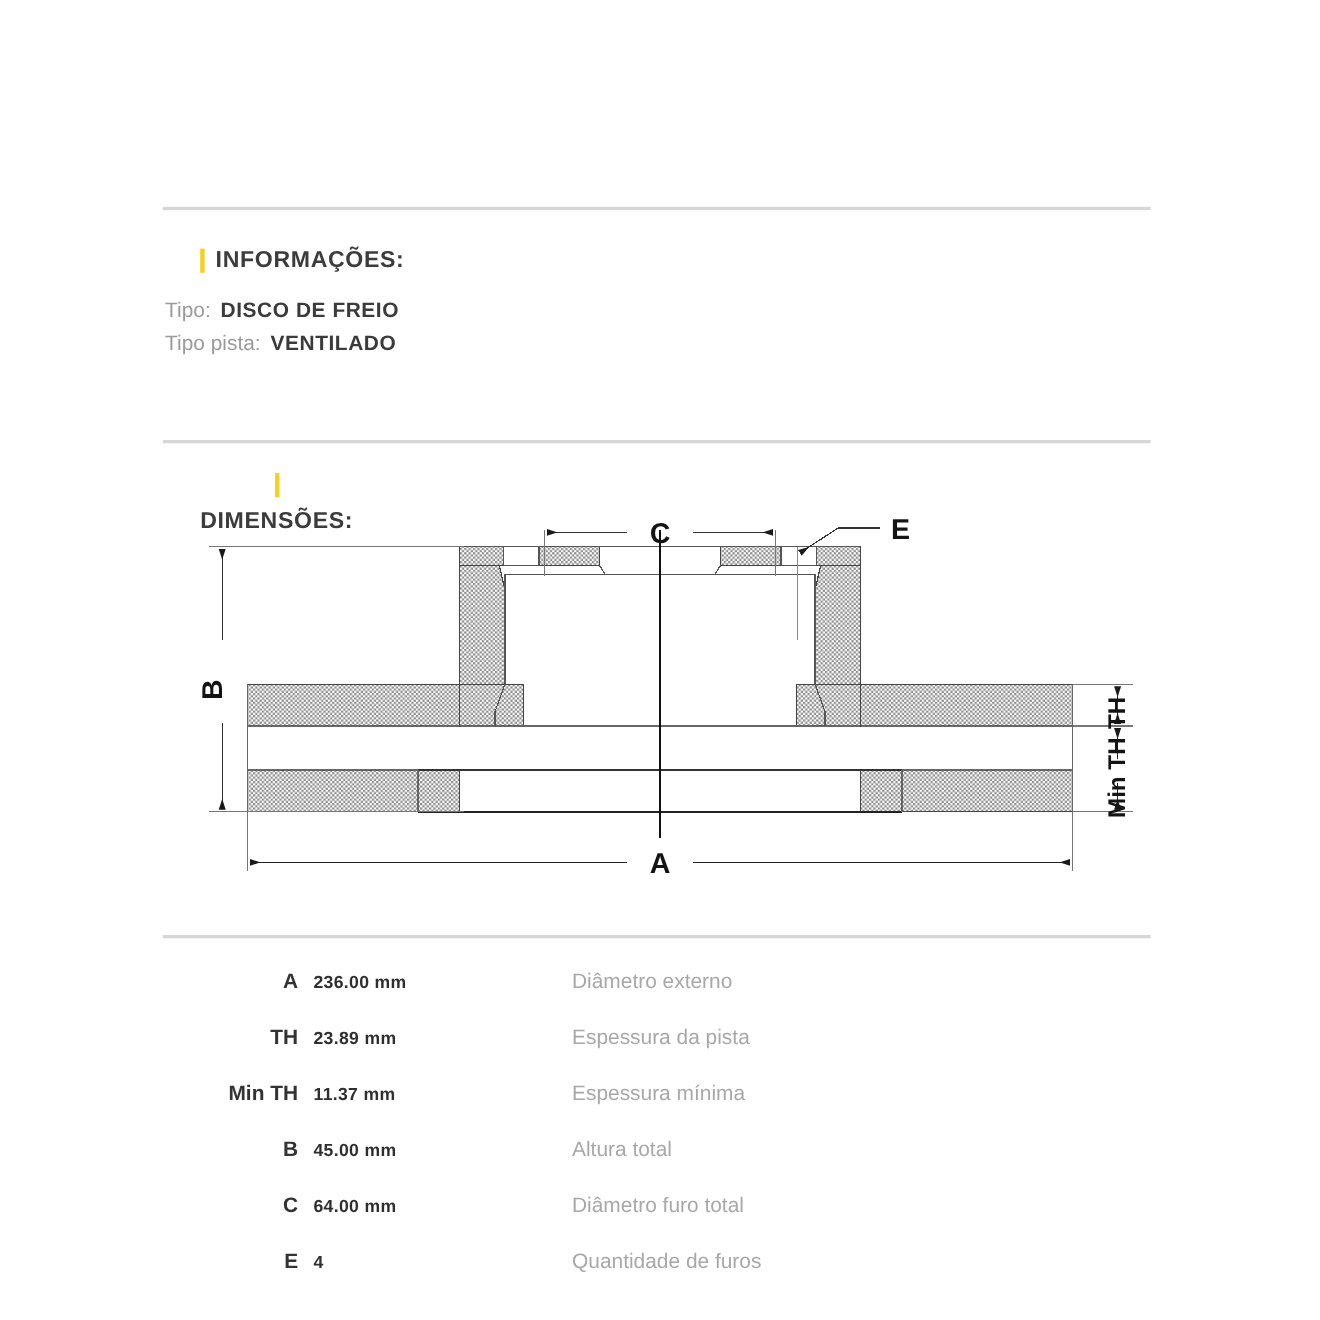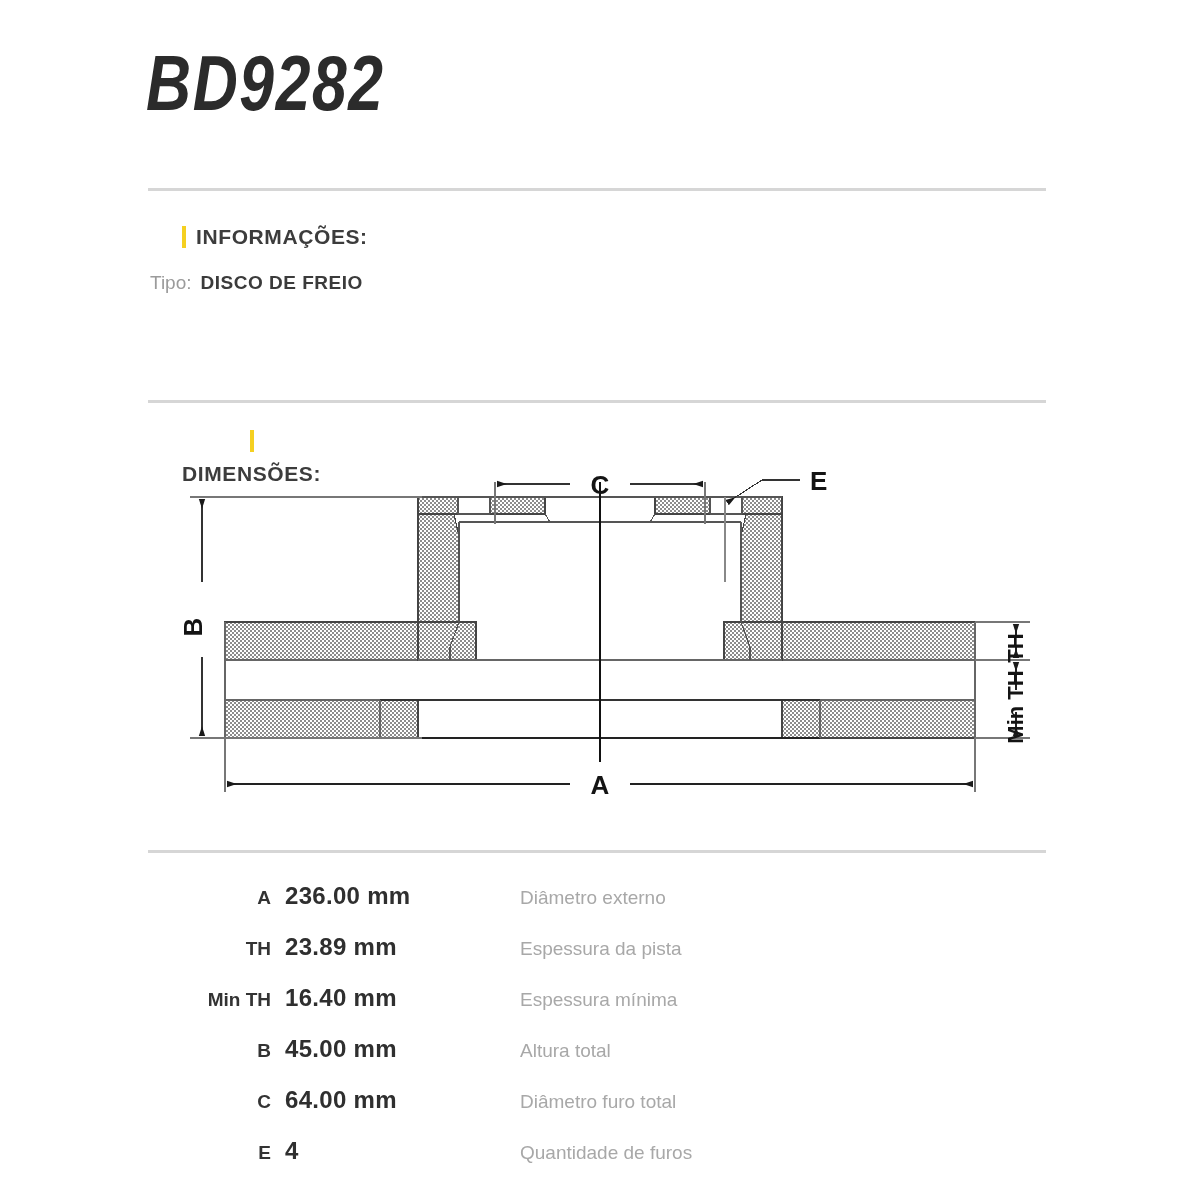--- a/index.html
+++ b/index.html
@@ -135,52 +135,53 @@
     width: 135px;
     text-align: right;
     font-size: 19px;
     font-weight: bold;
     color: #333333;
     padding-right: 14px;
     box-sizing: border-box;
   }
   .dim-val {
     width: 235px;
-    font-size: 24px;
+    font-size: 16px;
     font-weight: bold;
     color: #2f2f2f;
     letter-spacing: 0.3px;
     box-sizing: border-box;
   }
   .dim-desc {
     font-size: 19px;
     color: #a8a8a8;
     font-weight: normal;
   }
 </style>
 </head>
 <body>
 
 <div class="page">
 
-  <div class="title-block">
-    <div class="product-title">BD9282</div>
-  </div>
 
   <div class="divider d1"></div>
 
   <div class="section-head head-info">
     <span class="bar"></span>
     <span class="label">INFORMAÇÕES:</span>
   </div>
 
   <div class="info-list">
     <div class="info-row">
       <span class="info-key">Tipo:</span>
       <span class="info-val">DISCO DE FREIO</span>
+    </div>
+    <div class="info-row">
+      <span class="info-key">Tipo pista:</span>
+      <span class="info-val">VENTILADO</span>
     </div>
   </div>
 
   <div class="divider d2"></div>
 
   <div class="section-head head-dim">
     <span class="bar"></span>
     <span class="label">DIMENSÕES:</span>
   </div>
 
@@ -303,21 +304,21 @@
       <span class="dim-val">236.00 mm</span>
       <span class="dim-desc">Diâmetro externo</span>
     </div>
     <div class="dim-row">
       <span class="dim-sym">TH</span>
       <span class="dim-val">23.89 mm</span>
       <span class="dim-desc">Espessura da pista</span>
     </div>
     <div class="dim-row">
       <span class="dim-sym">Min TH</span>
-      <span class="dim-val">16.40 mm</span>
+      <span class="dim-val">11.37 mm</span>
       <span class="dim-desc">Espessura mínima</span>
     </div>
     <div class="dim-row">
       <span class="dim-sym">B</span>
       <span class="dim-val">45.00 mm</span>
       <span class="dim-desc">Altura total</span>
     </div>
     <div class="dim-row">
       <span class="dim-sym">C</span>
       <span class="dim-val">64.00 mm</span>

